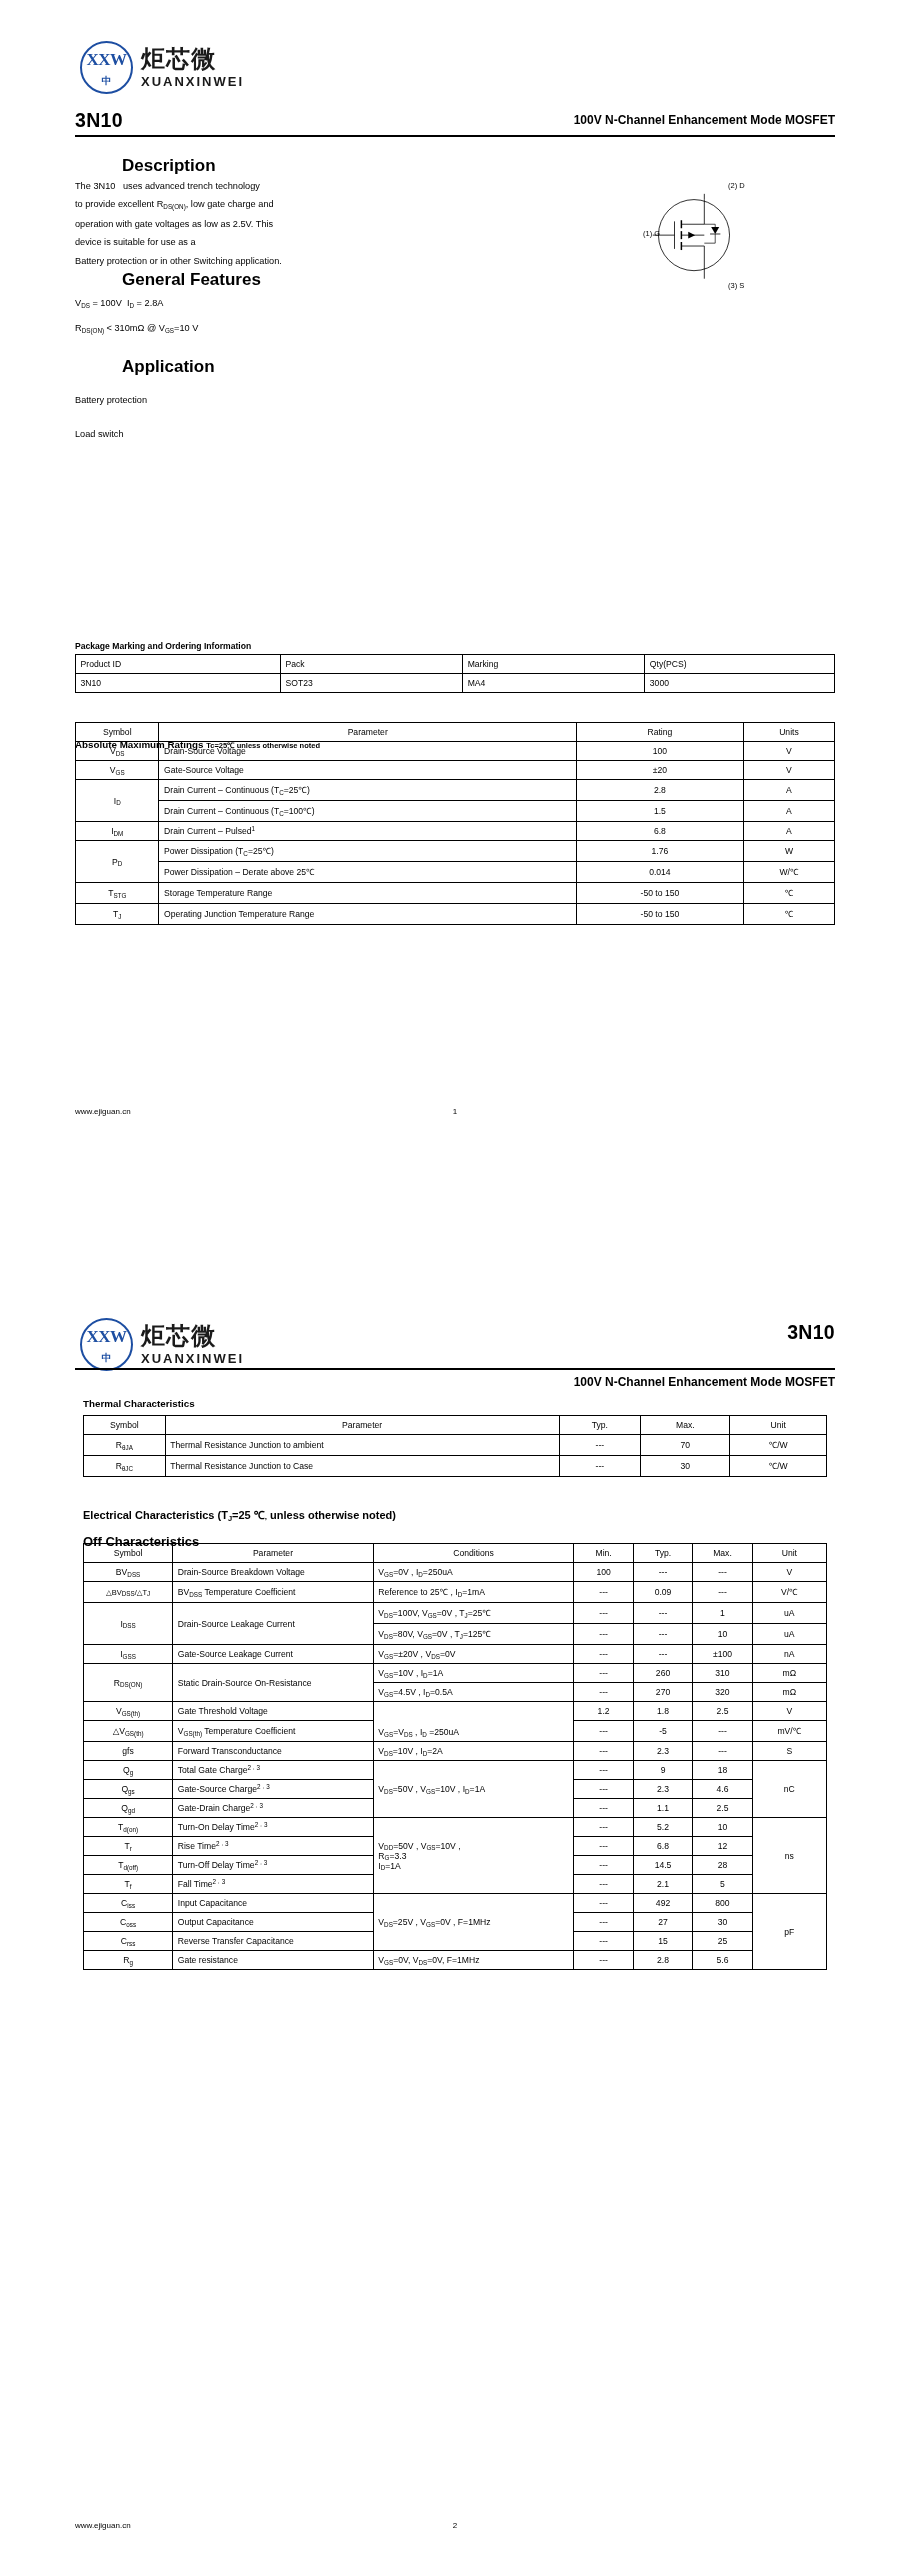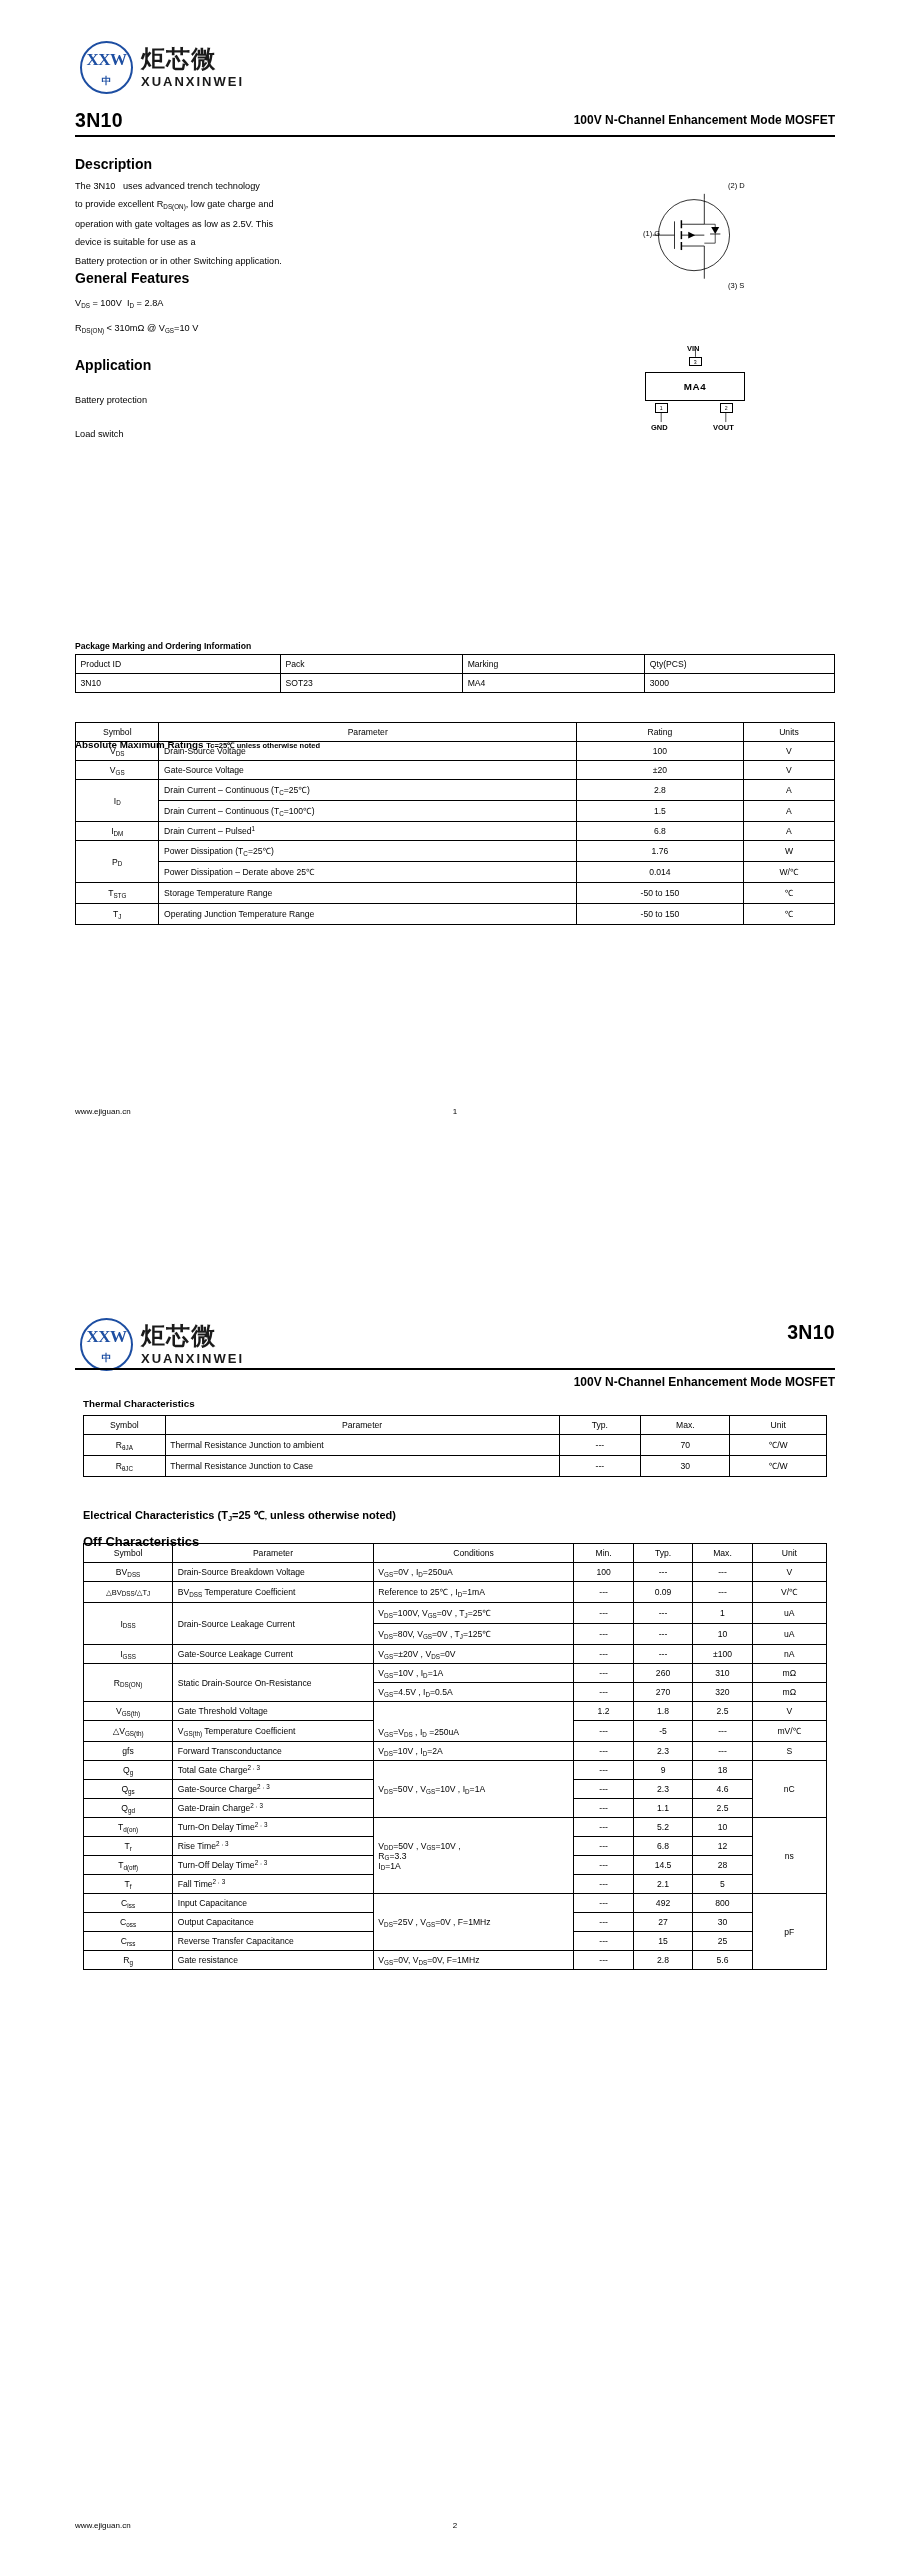--- a/index.html
+++ b/index.html
@@ -92,23 +92,24 @@
     position: absolute;
     right: 75px;
     font-size: 12px;
     font-weight: bold;
     color: #000;
   }
 
   
   .h2 {
     position: absolute;
-    font-size: 14px;
-    font-weight: bold;
-    color: #000;
+    font-size: 17px;
+    font-weight: bold;
+    color: #000;
+    margin-left: 47px;
   }
   .para {
     position: absolute;
     font-size: 9.2px;
     color: #000;
     line-height: 18.4px;
     width: 356px;
   }
   .para div { white-space: nowrap; }
   sub { font-size: 6.3px; vertical-align: baseline; position: relative; top: 1.7px; }
@@ -272,34 +273,20 @@
         <line x1="187" y1="91" x2="187" y2="96" stroke="#000" stroke-width="1.2"></line>
         <line x1="187" y1="108" x2="187" y2="124" stroke="#000" stroke-width="1.2"></line>
         <line x1="168" y1="91" x2="187" y2="91" stroke="#000" stroke-width="1.2"></line>
         <line x1="168" y1="124" x2="187" y2="124" stroke="#000" stroke-width="1.2"></line>
       </svg>
       <div class="sym-label" style="left:101px; top:9.2px;">(2) D</div>
       <div class="sym-label" style="left:16px; top:57px;">(1) G</div>
       <div class="sym-label" style="left:101px; top:109px;">(3) S</div>
     </div>
 
-    <div class="pkg-box">
-      <div class="pkg-label" style="left:59px; top:0px;">VIN</div>
-      <div class="pin" style="left:61px; top:12.6px;">3</div>
-      <div class="pkg-body">MA4</div>
-      <div class="pin" style="left:27px; top:59px;">1</div>
-      <div class="pin" style="left:92px; top:59px;">2</div>
-      <svg width="143" height="92" viewBox="0 0 250 160" style="position:absolute;left:0;top:0;pointer-events:none;">
-        <line x1="118" y1="22" x2="118" y2="8" stroke="#000" stroke-width="1.2"></line>
-        <line x1="58" y1="120" x2="58" y2="136" stroke="#000" stroke-width="1.2"></line>
-        <line x1="171" y1="120" x2="171" y2="136" stroke="#000" stroke-width="1.2"></line>
-      </svg>
-      <div class="pkg-label" style="left:23px; top:79px;">GND</div>
-      <div class="pkg-label" style="left:85px; top:79px;">VOUT</div>
-    </div>
 
     <div class="cap" style="left:75px; top:641px; font-size:8.6px;">Package Marking and Ordering Information</div>
     <div class="tbl-wrap" style="top:654px;">
       <table>
         <thead>
           <tr>
             <th class="lft" style="width:27%;">Product ID</th>
             <th class="lft" style="width:24%;">Pack</th>
             <th class="lft" style="width:24%;">Marking</th>
             <th class="lft">Qty(PCS)</th>

